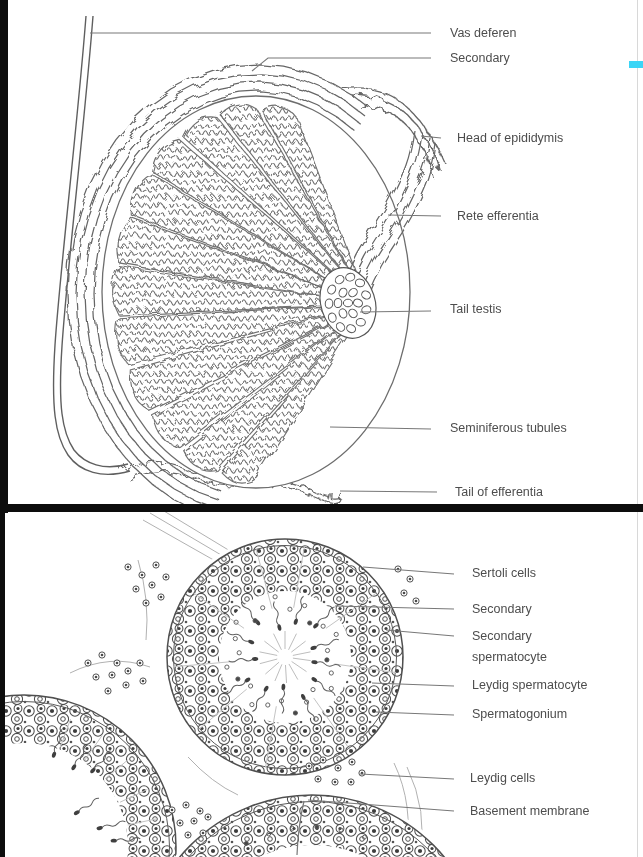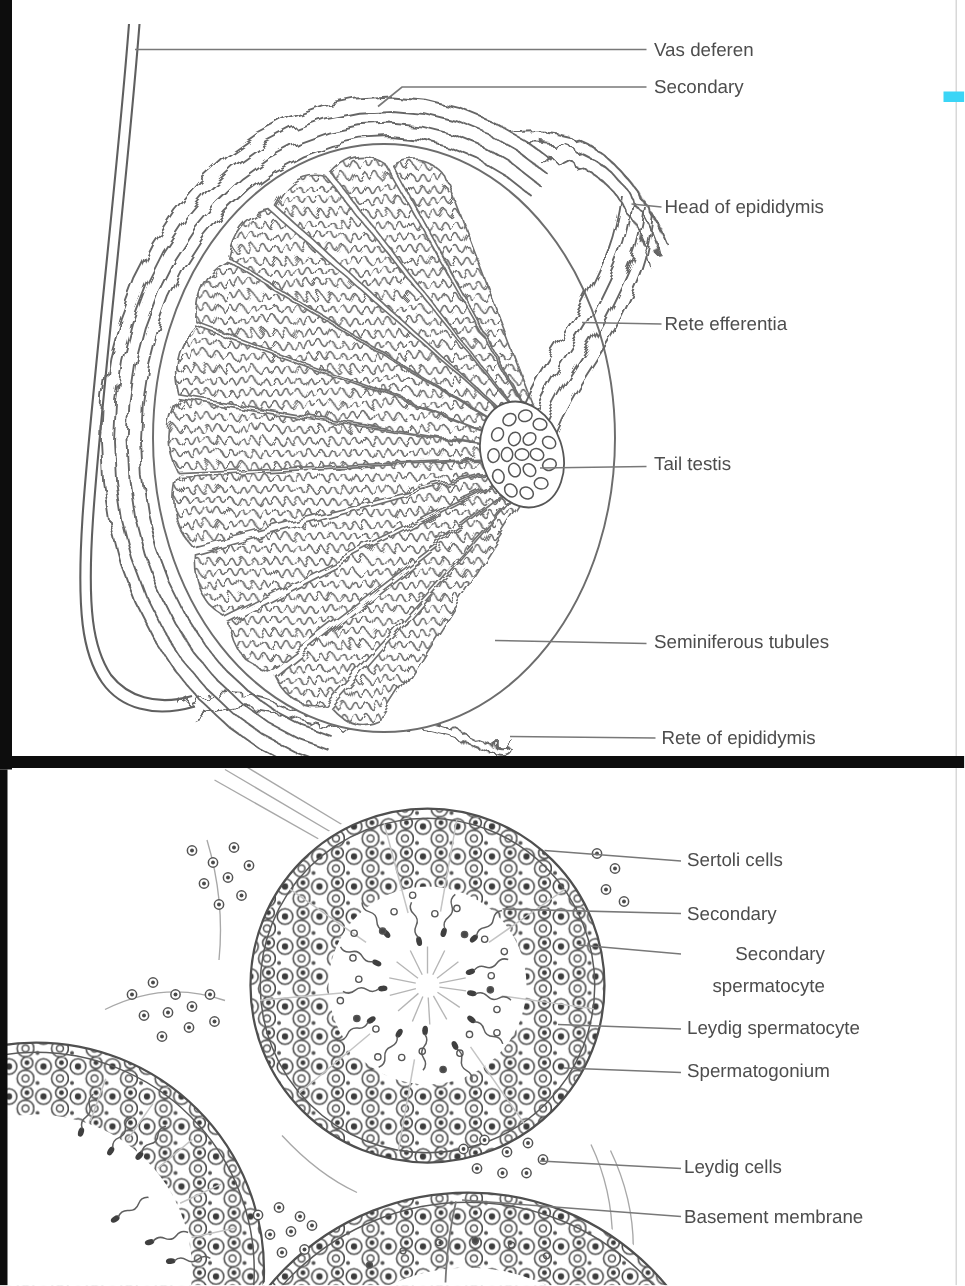--- a/index.html
+++ b/index.html
@@ -1,20 +1,20 @@
 <!DOCTYPE html>
 <html><head>
 <meta charset="utf-8">
 <style>
   html,body{margin:0;padding:0;background:#ffffff;}
   .stage{position:relative;width:643px;height:857px;background:#ffffff;overflow:hidden;
          font-family:"Liberation Sans", sans-serif;}
   .panel-svg{position:absolute;left:0;display:block;}
-  .lbl{position:absolute;font-size:12.5px;line-height:15px;color:#4d4d4d;white-space:nowrap;}
-  .lbl.wrap{white-space:normal;width:92px;line-height:21px;text-align:right;}
+  .lbl{position:absolute;font-size:12.5px;line-height:15px;color:#4d4d4d;white-space:nowrap;margin-left:14px;}
+  .lbl.wrap{white-space:normal;width:92px;line-height:21px;}
   .deco{position:absolute;}
   #leftBarTop{left:0;top:0;width:8px;height:513px;background:#0d0d0d;z-index:6;}
   #leftBarBottom{left:0;top:513px;width:5px;height:344px;background:#0d0d0d;z-index:6;}
   #divider{left:0;top:504px;width:643px;height:8px;background:#0d0d0d;z-index:6;}
   #cyanMark{left:629px;top:61px;width:14px;height:7px;background:#3bd5f6;z-index:7;}
   #pageEdge{left:637px;top:0;width:1px;height:857px;background:#d8d8d8;z-index:5;}
 </style>
 </head>
 <body>
 
@@ -381,21 +381,21 @@
       <line x1="308" y1="295" x2="454" y2="306"></line>
     </g>
   </svg>
 
   <div class="lbl" style="left:436px;top:26px">Vas deferen</div>
   <div class="lbl" style="left:436px;top:51px">Secondary</div>
   <div class="lbl" style="left:443px;top:131px">Head of epididymis</div>
   <div class="lbl" style="left:443px;top:209px">Rete efferentia</div>
   <div class="lbl" style="left:436px;top:302px">Tail testis</div>
   <div class="lbl" style="left:436px;top:421px">Seminiferous tubules</div>
-  <div class="lbl" style="left:441px;top:485px">Rete of epididymis</div>
+  <div class="lbl" style="left:441px;top:485px">Tail of efferentia</div>
 
   <div class="lbl" style="left:458px;top:566px">Sertoli cells</div>
   <div class="lbl" style="left:458px;top:602px">Secondary</div>
   <div class="lbl wrap" style="left:458px;top:626px">Secondary spermatocyte</div>
   <div class="lbl" style="left:458px;top:678px">Leydig spermatocyte</div>
   <div class="lbl" style="left:458px;top:707px">Spermatogonium</div>
   <div class="lbl" style="left:456px;top:771px">Leydig cells</div>
   <div class="lbl" style="left:456px;top:804px">Basement membrane</div>
 
   <div class="deco" id="leftBarTop"></div>

